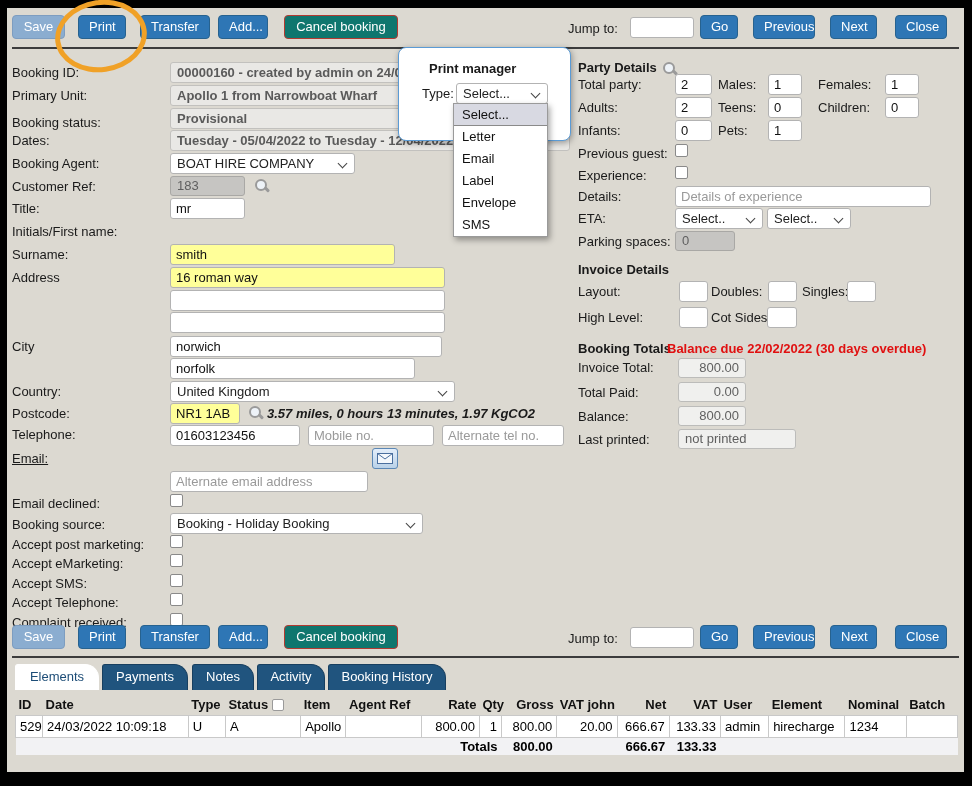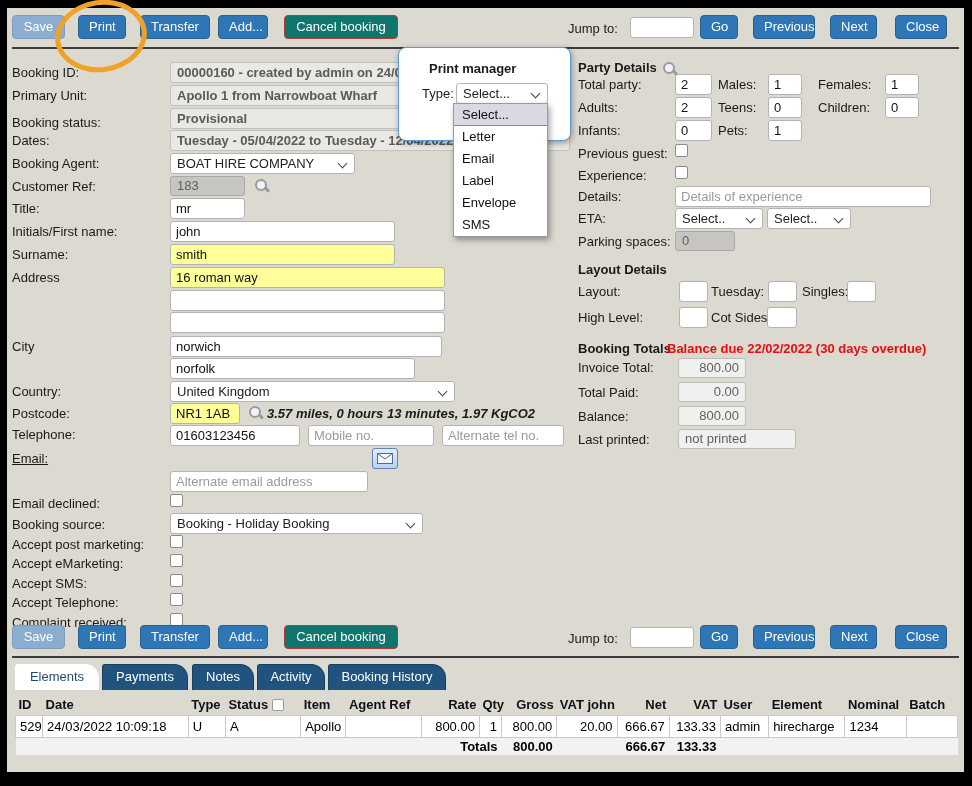--- a/index.html
+++ b/index.html
@@ -86,21 +86,20 @@
   <div class="lbl" style="left:5px;top:607px;">Complaint received:</div>
 
   <div class="ro" style="left:163px;top:54px;width:400px;">00000160 - created by admin on 24/03/2022</div>
   <div class="ro" style="left:163px;top:77px;width:400px;">Apollo 1 from Narrowboat Wharf</div>
   <div class="ro" style="left:163px;top:100px;width:400px;">Provisional</div>
   <div class="ro" style="left:163px;top:122px;width:400px;">Tuesday - 05/04/2022 to Tuesday - 12/04/2022</div>
   <div class="sel" style="left:163px;top:145px;width:185px;"><span>BOAT HIRE COMPANY</span></div>
   <div class="ro2" style="left:163px;top:168px;width:75px;">183</div>
   <span class="mag" style="left:248px;top:171px;"></span>
   <input class="inp" style="left: 163px; top: 190px; width: 75px;" value="mr">
-  <input class="inp" style="left: 163px; top: 213px; width: 225px;" value="john">
   <input class="inp yellow" style="left: 163px; top: 236px; width: 225px;" value="smith">
   <input class="inp yellow" style="left: 163px; top: 259px; width: 275px;" value="16 roman way">
   <input class="inp" style="left: 163px; top: 282px; width: 275px;" value="">
   <input class="inp" style="left: 163px; top: 304px; width: 275px;" value="">
   <input class="inp" style="left: 163px; top: 328px; width: 272px;" value="norwich">
   <input class="inp" style="left: 163px; top: 350px; width: 245px;" value="norfolk">
   <div class="sel" style="left:163px;top:373px;width:285px;"><span>United Kingdom</span></div>
   <input class="inp yellow" style="left: 163px; top: 395px; width: 70px;" value="NR1 1AB">
   <span class="mag" style="left:242px;top:398px;"></span>
   <div class="lbl bold italic" style="left:260px;top:398px;">3.57 miles, 0 hours 13 minutes, 1.97 KgCO2</div>
@@ -145,24 +144,24 @@
   <div class="lbl" style="left:571px;top:160px;">Experience:</div>
   <div class="cb" style="left:668px;top:158px;"></div>
   <div class="lbl" style="left:571px;top:181px;">Details:</div>
   <input class="inp" style="left: 668px; top: 178px; width: 256px;" placeholder="Details of experience">
   <div class="lbl" style="left:571px;top:203px;">ETA:</div>
   <div class="sel" style="left:668px;top:200px;width:88px;"><span>Select..</span></div>
   <div class="sel" style="left:760px;top:200px;width:84px;"><span>Select..</span></div>
   <div class="lbl" style="left:571px;top:226px;">Parking spaces:</div>
   <div class="ro2" style="left:668px;top:223px;width:60px;">0</div>
 
-  <div class="lbl bold" style="left:571px;top:254px;">Layout Details</div>
+  <div class="lbl bold" style="left:571px;top:254px;">Invoice Details</div>
   <div class="lbl" style="left:571px;top:276px;">Layout:</div>
   <input class="inp" style="left: 672px; top: 273px; width: 29px;" value="">
-  <div class="lbl" style="left:704px;top:276px;">Tuesday:</div>
+  <div class="lbl" style="left:704px;top:276px;">Doubles:</div>
   <input class="inp" style="left: 761px; top: 273px; width: 29px;" value="">
   <div class="lbl" style="left:795px;top:276px;">Singles:</div>
   <input class="inp" style="left: 840px; top: 273px; width: 29px;" value="">
   <div class="lbl" style="left:571px;top:302px;">High Level:</div>
   <input class="inp" style="left: 672px; top: 299px; width: 29px;" value="">
   <div class="lbl" style="left:704px;top:302px;">Cot Sides:</div>
   <input class="inp" style="left: 760px; top: 299px; width: 30px;" value="">
 
   <div class="lbl bold" style="left:571px;top:333px;">Booking Totals</div>
   <div class="lbl bold" style="left:660px;top:333px;color:#e01010;">Balance due 22/02/2022 (30 days overdue)</div>

